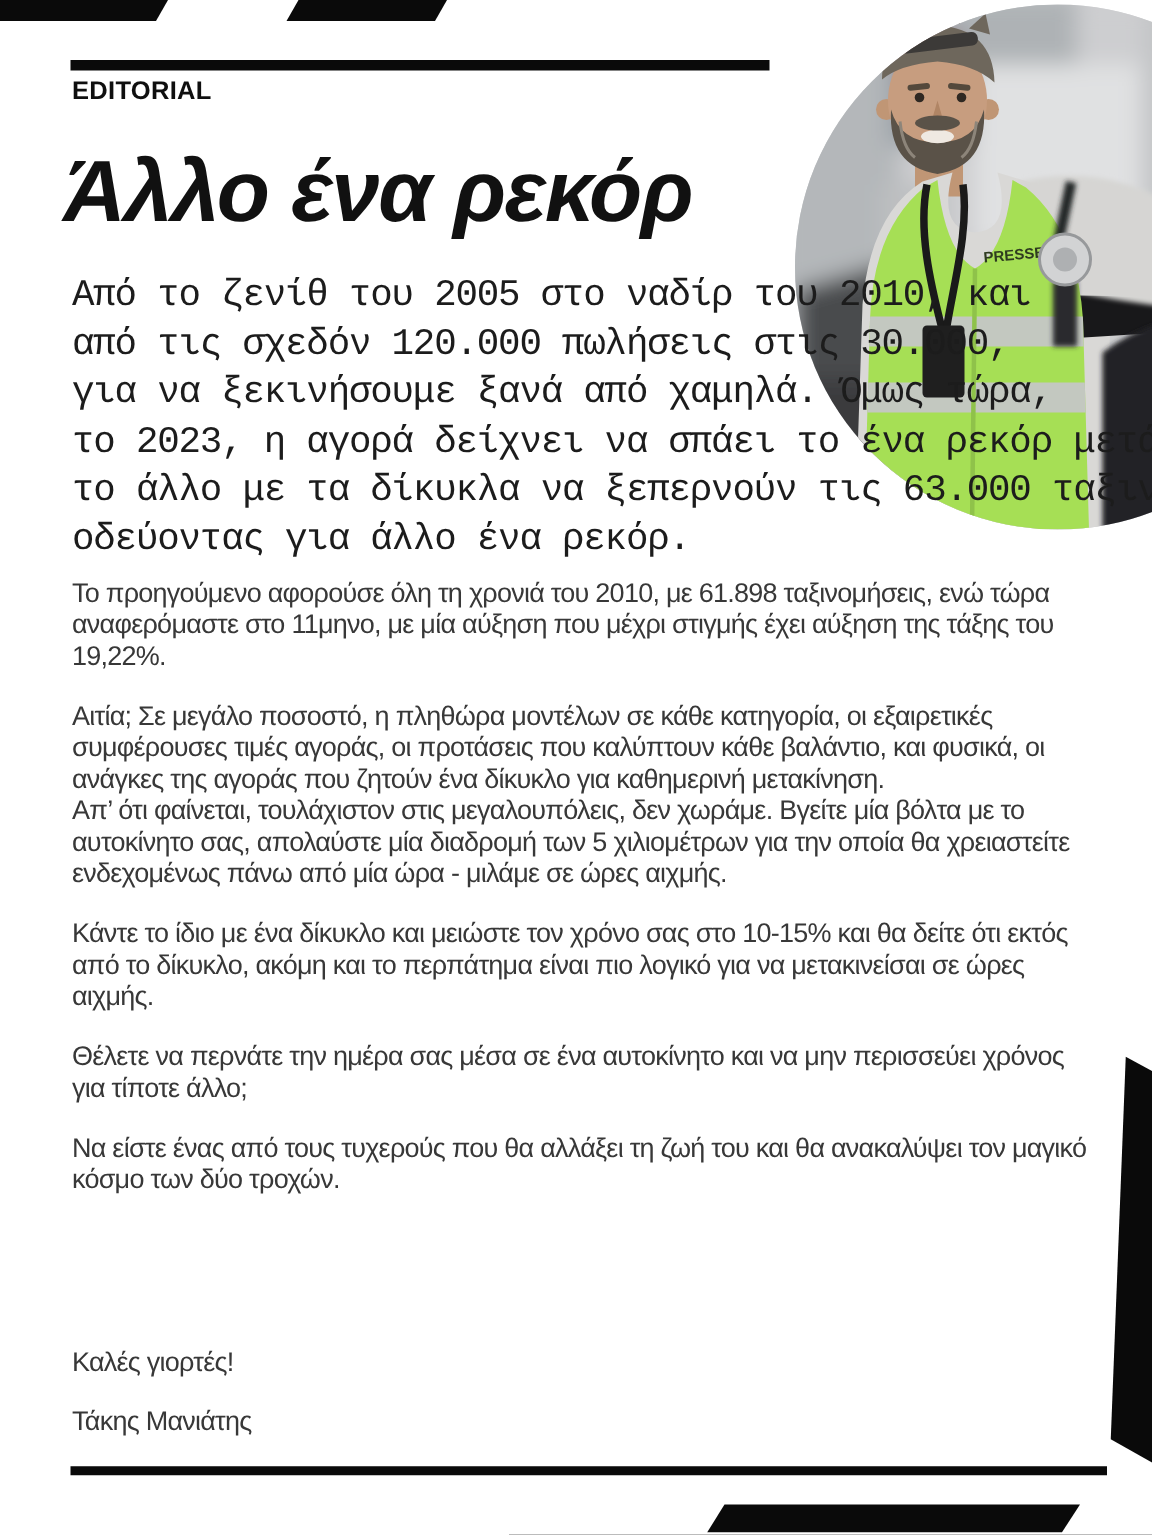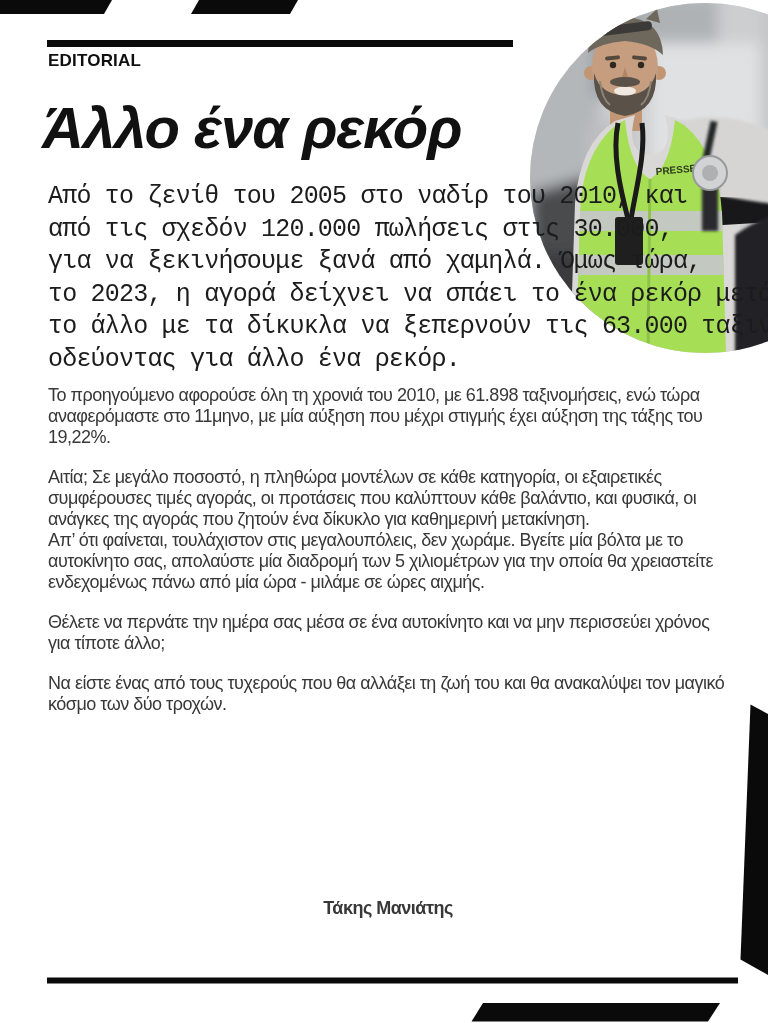--- a/index.html
+++ b/index.html
@@ -40,21 +40,21 @@
   .body-col{
     position:absolute;left:48px;top:385px;width:680px;
     font-size:18px;line-height:21px;letter-spacing:-0.5px;color:#383838;
   }
   .para{margin:0 0 19px 0;white-space:pre;}
   .closing-block{
     position:absolute;left:48px;top:898px;width:680px;
     font-size:18px;line-height:21px;letter-spacing:-0.5px;color:#383838;
   }
   .closing-line{white-space:pre;}
-  .signature-line{white-space:pre;text-align:center;margin-top:0;font-weight:bold;}
+  .signature-line{white-space:pre;text-align:left;margin-top:18px;}
 </style>
 </head>
 <body>
 
 <div class="page">
 
   <svg class="deco" width="768" height="20" viewBox="0 0 768 20">
     <polygon points="0,0 112,0 104,14 0,14" fill="#0a0a0a"></polygon>
     <polygon points="199,0 298,0 290,14 191,14" fill="#0a0a0a"></polygon>
   </svg>
@@ -160,27 +160,31 @@
   <div class="body-col">
       <p class="para">Το προηγούμενο αφορούσε όλη τη χρονιά του 2010, με 61.898 ταξινομήσεις, ενώ τώρα
 αναφερόμαστε στο 11μηνο, με μία αύξηση που μέχρι στιγμής έχει αύξηση της τάξης του
 19,22%.</p>
       <p class="para">Αιτία; Σε μεγάλο ποσοστό, η πληθώρα μοντέλων σε κάθε κατηγορία, οι εξαιρετικές
 συμφέρουσες τιμές αγοράς, οι προτάσεις που καλύπτουν κάθε βαλάντιο, και φυσικά, οι
 ανάγκες της αγοράς που ζητούν ένα δίκυκλο για καθημερινή μετακίνηση.
 Απ’ ότι φαίνεται, τουλάχιστον στις μεγαλουπόλεις, δεν χωράμε. Βγείτε μία βόλτα με το
 αυτοκίνητο σας, απολαύστε μία διαδρομή των 5 χιλιομέτρων για την οποία θα χρειαστείτε
 ενδεχομένως πάνω από μία ώρα - μιλάμε σε ώρες αιχμής.</p>
+      <p class="para">Κάντε το ίδιο με ένα δίκυκλο και μειώστε τον χρόνο σας στο 10-15% και θα δείτε ότι εκτός
+από το δίκυκλο, ακόμη και το περπάτημα είναι πιο λογικό για να μετακινείσαι σε ώρες
+αιχμής.</p>
       <p class="para">Θέλετε να περνάτε την ημέρα σας μέσα σε ένα αυτοκίνητο και να μην περισσεύει χρόνος
 για τίποτε άλλο;</p>
       <p class="para">Να είστε ένας από τους τυχερούς που θα αλλάξει τη ζωή του και θα ανακαλύψει τον μαγικό
 κόσμο των δύο τροχών.</p>
     </div>
 
   <div class="closing-block">
+    <div class="closing-line">Καλές γιορτές!</div>
     <div class="signature-line">Τάκης Μανιάτης</div>
   </div>
 
   <svg class="deco" width="768" height="1023" viewBox="0 0 768 1023">
     <polygon points="750.5,704.5 768,714 768,975 740.5,959.5" fill="#0a0a0a"></polygon>
     <rect x="47" y="977.5" width="691" height="6" fill="#0a0a0a"></rect>
     <polygon points="483,1003 720,1003 708,1021.5 471.5,1021.5" fill="#0a0a0a"></polygon>
   </svg>
 
 </div>

